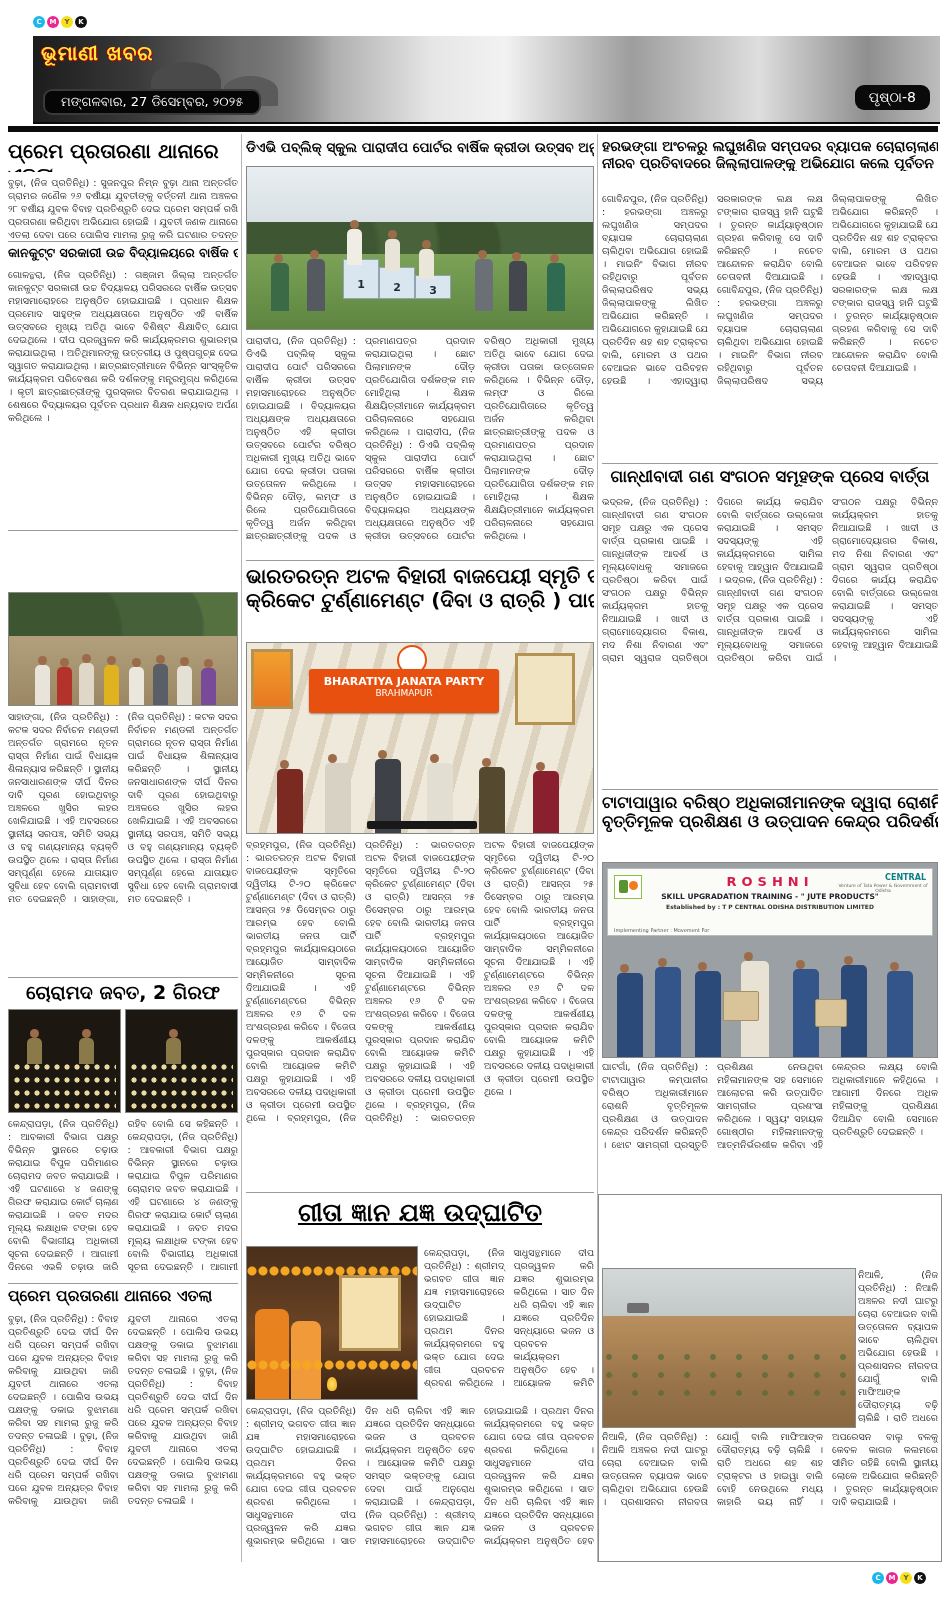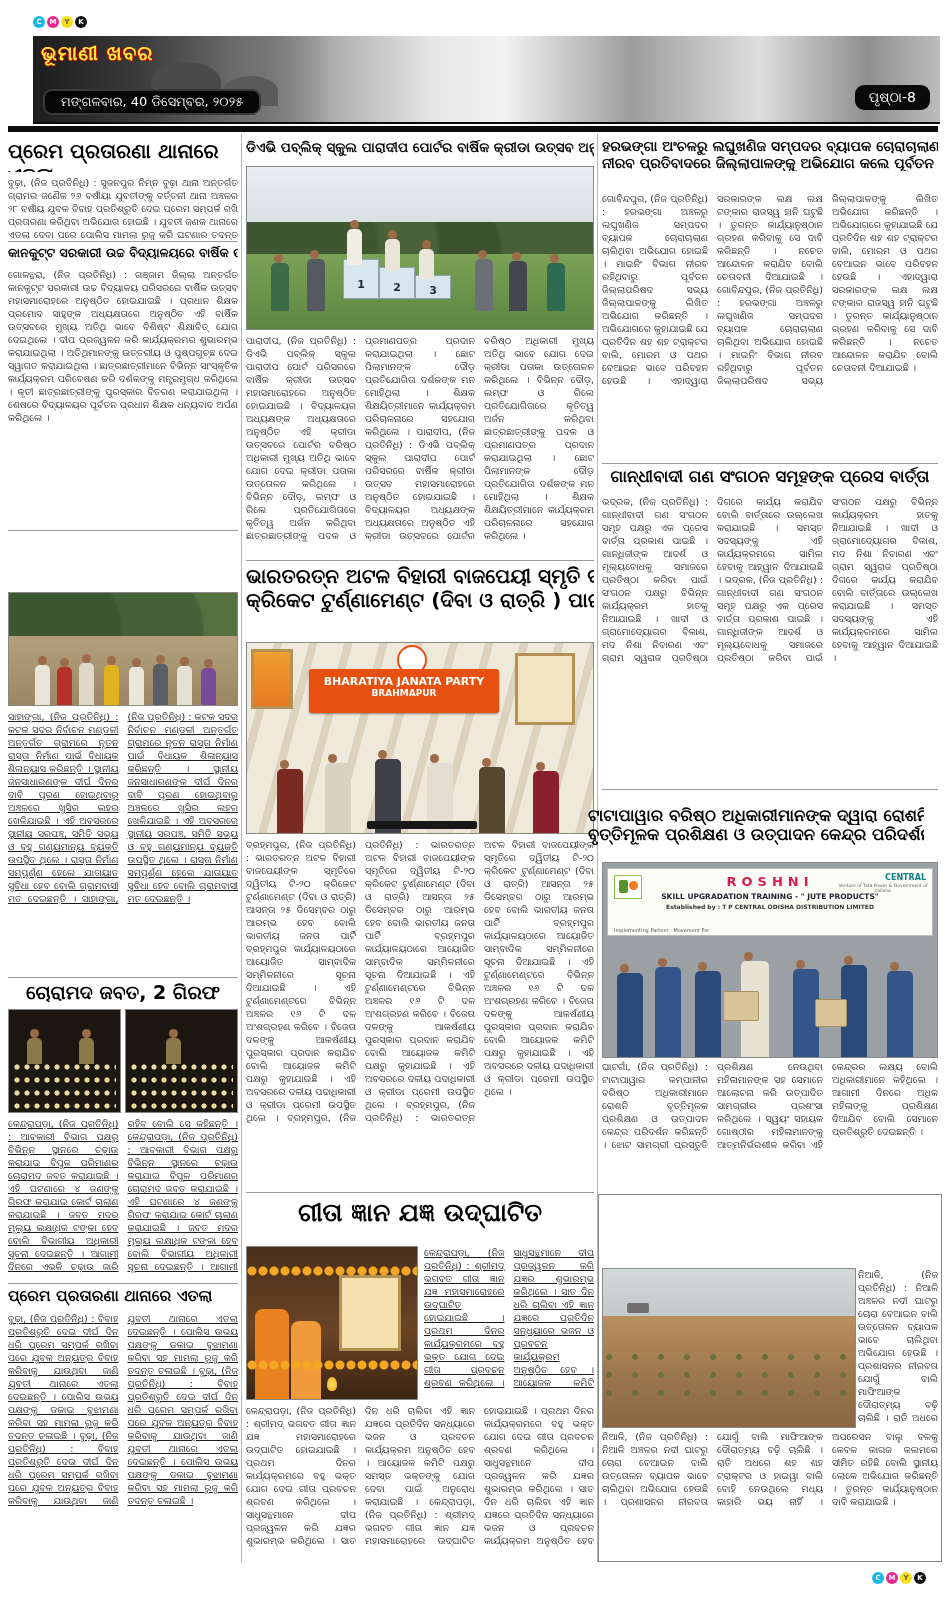--- a/index.html
+++ b/index.html
@@ -31,21 +31,21 @@
     border-radius:9px;padding:4px 14px;font-size:14px;white-space:nowrap;}
   .main-rule{position:absolute;left:8px;top:126px;width:930px;height:6px;background:#0c0c0c;}
   .vrule{position:absolute;top:134px;width:1px;height:1428px;background:#b5b5b5;}
   .sep{position:absolute;height:1px;background:#9a9a9a;}
   
   .hl{position:absolute;font-weight:bold;color:#000;line-height:1.18;overflow:hidden;}
   .hl.center{text-align:center;}
   .hl .ln{display:block;white-space:nowrap;overflow:hidden;}
   .body-text{position:absolute;font-size:9.5px;line-height:13px;text-align:justify;
     color:#1a1a1a;overflow:hidden;}
-  .cols2{column-count:2;column-gap:9px;text-decoration:underline;}
+  .cols2{column-count:2;column-gap:9px;}
   .cols3{column-count:3;column-gap:9px;}
   
   .photo{position:absolute;overflow:hidden;border:1px solid #888;background:#cfd6d9;}
   .person{position:absolute;bottom:0;width:15px;height:32px;border-radius:5px 5px 0 0;
     background:var(--c,#555);}
   .person::before{content:'';position:absolute;top:-9px;left:3px;width:9px;height:9px;
     border-radius:50%;background:#9c6b4a;}
   .pod{position:absolute;background:#d9e6ef;border:1px solid #8fa3b0;color:#1d2b36;
     font-weight:bold;text-align:center;font-size:11px;}
   
@@ -113,21 +113,21 @@
     <span class="dot c3">Y</span>
     <span class="dot c4">K</span>
   </div>
 
   <div class="masthead">
     <div class="mast-photo">
       <div class="hut" style="left:118px;top:26px;width:70px;height:40px;"></div>
       <div class="hut" style="left:190px;top:40px;width:55px;height:30px;background:#5a5a5a;"></div>
     </div>
     <div class="mast-logo">ଭୂମାଣୀ ଖବର</div>
-    <div class="date-box">ମଙ୍ଗଳବାର, 40 ଡିସେମ୍ବର, ୨୦୨୫</div>
+    <div class="date-box">ମଙ୍ଗଳବାର, 27 ଡିସେମ୍ବର, ୨୦୨୫</div>
     <div class="page-box">ପୃଷ୍ଠା-8</div>
   </div>
   <div class="main-rule"></div>
 
   <div class="vrule" style="left:241px;"></div>
   <div class="vrule" style="left:597px;"></div>
 
   <div class="hl" style="left:8px;top:140px;width:230px;height:32px;font-size:20px;">ପ୍ରେମ ପ୍ରତାରଣା ଥାନାରେ ଏତଲା</div>
   <div class="body-text" style="left:8px;top:176px;width:230px;height:64px;">ବୁଢ଼ା, (ନିଜ ପ୍ରତିନିଧି) : ସୁଜନପୁର ନିମ୍ନ ବୁଢ଼ା ଥାନା ଅନ୍ତର୍ଗତ ଗ୍ରାମର ଜଣୈକ ୨୬ ବର୍ଷୀୟା ଯୁବତୀଙ୍କୁ ବର୍ତ୍ତନୀ ଥାନା ଅଞ୍ଚଳର ୨୮ ବର୍ଷୀୟ ଯୁବକ ବିବାହ ପ୍ରତିଶ୍ରୁତି ଦେଇ ପ୍ରେମ ସମ୍ପର୍କ ରଖି ପ୍ରତାରଣା କରିଥିବା ଅଭିଯୋଗ ହୋଇଛି । ଯୁବତୀ ଜଣକ ଥାନାରେ ଏତଲା ଦେବା ପରେ ପୋଲିସ ମାମଲା ରୁଜୁ କରି ଘଟଣାର ତଦନ୍ତ ଆରମ୍ଭ କରିଛି ।</div>
 
@@ -190,35 +190,35 @@
   <div class="hl center" style="left:246px;top:565px;width:348px;height:70px;font-size:20px;">
     <span class="ln">ଭାରତରତ୍ନ ଅଟଳ ବିହାରୀ ବାଜପେୟୀ ସ୍ମୃତି ଦ୍ୱିତୀୟ ୨୦</span>
     <span class="ln">କ୍ରିକେଟ ଟୁର୍ଣ୍ଣାମେଣ୍ଟ (ଦିବା ଓ ରାତ୍ରି ) ପାଇଁ ପ୍ରେସ୍ ବାର୍ତ୍ତା</span>
   </div>
   <div class="photo" style="left:246px;top:642px;width:346px;height:190px;">
     <div class="marble"></div>
     <div class="frame" style="left:4px;top:6px;width:36px;height:54px;background:linear-gradient(#f0a030,#e87820);"></div>
     <div class="abs" style="left:150px;top:2px;width:26px;height:26px;border-radius:50%;background:#fff;border:2px solid #e8500f;"></div>
     <div class="banner-orange" style="left:62px;top:26px;width:190px;height:44px;">
       <div style="font-size:11px;font-weight:bold;margin-top:6px;">BHARATIYA JANATA PARTY</div>
-      <div style="font-size:9px;font-weight:bold;">BRAHMAPUR</div>
+      <div style="font-size:9px;font-weight:normal;">BRAHMAPUR</div>
     </div>
     <div class="frame" style="left:268px;top:10px;width:54px;height:66px;"></div>
     <div class="person" style="--c:#7a2a20;left:30px;height:64px;width:26px;"></div>
     <div class="person" style="--c:#d8d2c4;left:78px;height:70px;width:26px;"></div>
     <div class="person" style="--c:#3e4248;left:128px;height:74px;width:26px;"></div>
     <div class="person" style="--c:#e3ded2;left:180px;height:70px;width:26px;"></div>
     <div class="person" style="--c:#55492f;left:232px;height:66px;width:26px;"></div>
     <div class="person" style="--c:#8a1f2e;left:286px;height:62px;width:26px;"></div>
     <div class="mic-bar" style="left:120px;bottom:4px;width:110px;height:8px;"></div>
   </div>
   <div class="body-text cols3" style="left:246px;top:838px;width:348px;height:352px;">ବ୍ରହ୍ମପୁର, (ନିଜ ପ୍ରତିନିଧି) : ଭାରତରତ୍ନ ଅଟଳ ବିହାରୀ ବାଜପେୟୀଙ୍କ ସ୍ମୃତିରେ ଦ୍ୱିତୀୟ ଟି-୨୦ କ୍ରିକେଟ ଟୁର୍ଣ୍ଣାମେଣ୍ଟ (ଦିବା ଓ ରାତ୍ରି) ଆସନ୍ତା ୨୫ ଡିସେମ୍ବର ଠାରୁ ଆରମ୍ଭ ହେବ ବୋଲି ଭାରତୀୟ ଜନତା ପାର୍ଟି ବ୍ରହ୍ମପୁର କାର୍ଯ୍ୟାଳୟଠାରେ ଆୟୋଜିତ ସାମ୍ବାଦିକ ସମ୍ମିଳନୀରେ ସୂଚନା ଦିଆଯାଇଛି । ଏହି ଟୁର୍ଣ୍ଣାମେଣ୍ଟରେ ବିଭିନ୍ନ ଅଞ୍ଚଳର ୧୬ ଟି ଦଳ ଅଂଶଗ୍ରହଣ କରିବେ । ବିଜେତା ଦଳଙ୍କୁ ଆକର୍ଷଣୀୟ ପୁରସ୍କାର ପ୍ରଦାନ କରାଯିବ ବୋଲି ଆୟୋଜକ କମିଟି ପକ୍ଷରୁ କୁହାଯାଇଛି । ଏହି ଅବସରରେ ଦଳୀୟ ପଦାଧିକାରୀ ଓ କ୍ରୀଡା ପ୍ରେମୀ ଉପସ୍ଥିତ ଥିଲେ । ବ୍ରହ୍ମପୁର, (ନିଜ ପ୍ରତିନିଧି) : ଭାରତରତ୍ନ ଅଟଳ ବିହାରୀ ବାଜପେୟୀଙ୍କ ସ୍ମୃତିରେ ଦ୍ୱିତୀୟ ଟି-୨୦ କ୍ରିକେଟ ଟୁର୍ଣ୍ଣାମେଣ୍ଟ (ଦିବା ଓ ରାତ୍ରି) ଆସନ୍ତା ୨୫ ଡିସେମ୍ବର ଠାରୁ ଆରମ୍ଭ ହେବ ବୋଲି ଭାରତୀୟ ଜନତା ପାର୍ଟି ବ୍ରହ୍ମପୁର କାର୍ଯ୍ୟାଳୟଠାରେ ଆୟୋଜିତ ସାମ୍ବାଦିକ ସମ୍ମିଳନୀରେ ସୂଚନା ଦିଆଯାଇଛି । ଏହି ଟୁର୍ଣ୍ଣାମେଣ୍ଟରେ ବିଭିନ୍ନ ଅଞ୍ଚଳର ୧୬ ଟି ଦଳ ଅଂଶଗ୍ରହଣ କରିବେ । ବିଜେତା ଦଳଙ୍କୁ ଆକର୍ଷଣୀୟ ପୁରସ୍କାର ପ୍ରଦାନ କରାଯିବ ବୋଲି ଆୟୋଜକ କମିଟି ପକ୍ଷରୁ କୁହାଯାଇଛି । ଏହି ଅବସରରେ ଦଳୀୟ ପଦାଧିକାରୀ ଓ କ୍ରୀଡା ପ୍ରେମୀ ଉପସ୍ଥିତ ଥିଲେ । ବ୍ରହ୍ମପୁର, (ନିଜ ପ୍ରତିନିଧି) : ଭାରତରତ୍ନ ଅଟଳ ବିହାରୀ ବାଜପେୟୀଙ୍କ ସ୍ମୃତିରେ ଦ୍ୱିତୀୟ ଟି-୨୦ କ୍ରିକେଟ ଟୁର୍ଣ୍ଣାମେଣ୍ଟ (ଦିବା ଓ ରାତ୍ରି) ଆସନ୍ତା ୨୫ ଡିସେମ୍ବର ଠାରୁ ଆରମ୍ଭ ହେବ ବୋଲି ଭାରତୀୟ ଜନତା ପାର୍ଟି ବ୍ରହ୍ମପୁର କାର୍ଯ୍ୟାଳୟଠାରେ ଆୟୋଜିତ ସାମ୍ବାଦିକ ସମ୍ମିଳନୀରେ ସୂଚନା ଦିଆଯାଇଛି । ଏହି ଟୁର୍ଣ୍ଣାମେଣ୍ଟରେ ବିଭିନ୍ନ ଅଞ୍ଚଳର ୧୬ ଟି ଦଳ ଅଂଶଗ୍ରହଣ କରିବେ । ବିଜେତା ଦଳଙ୍କୁ ଆକର୍ଷଣୀୟ ପୁରସ୍କାର ପ୍ରଦାନ କରାଯିବ ବୋଲି ଆୟୋଜକ କମିଟି ପକ୍ଷରୁ କୁହାଯାଇଛି । ଏହି ଅବସରରେ ଦଳୀୟ ପଦାଧିକାରୀ ଓ କ୍ରୀଡା ପ୍ରେମୀ ଉପସ୍ଥିତ ଥିଲେ ।</div>
 
   <div class="sep" style="left:246px;top:1192px;width:348px;"></div>
-  <div class="hl center" style="left:246px;top:1198px;width:348px;height:42px;font-size:25px;">ଗୀତା ଜ୍ଞାନ ଯଜ୍ଞ ଉଦ୍‌ଘାଟିତ</div>
+  <div class="hl center" style="left:246px;top:1198px;width:348px;height:42px;font-size:25px;text-decoration:underline;">ଗୀତା ଜ୍ଞାନ ଯଜ୍ଞ ଉଦ୍‌ଘାଟିତ</div>
   <div class="photo" style="left:246px;top:1246px;width:170px;height:152px;">
     <div class="yajna-bg"></div>
     <div class="saffron" style="left:8px;bottom:0;width:34px;height:90px;"></div>
     <div class="saffron" style="left:44px;bottom:0;width:30px;height:78px;background:#f09a3a;"></div>
     <div class="frame" style="left:92px;top:28px;width:56px;height:70px;background:#f5e0b0;"></div>
     <div class="garland" style="top:16px;"></div>
     <div class="garland" style="bottom:26px;"></div>
     <div class="abs" style="left:80px;bottom:8px;width:10px;height:14px;border-radius:50% 50% 40% 40%;background:radial-gradient(#ffe45e,#f2a41f);"></div>
   </div>
   <div class="body-text cols2" style="left:424px;top:1246px;width:170px;height:152px;">କେନ୍ଦ୍ରାପଡ଼ା, (ନିଜ ପ୍ରତିନିଧି) : ଶ୍ରୀମଦ୍ ଭଗବତ ଗୀତା ଜ୍ଞାନ ଯଜ୍ଞ ମହାସମାରୋହରେ ଉଦ୍‌ଘାଟିତ ହୋଇଯାଇଛି । ପ୍ରଥମ ଦିନର କାର୍ଯ୍ୟକ୍ରମରେ ବହୁ ଭକ୍ତ ଯୋଗ ଦେଇ ଗୀତା ପ୍ରବଚନ ଶ୍ରବଣ କରିଥିଲେ । ସାଧୁସନ୍ଥମାନେ ଦୀପ ପ୍ରଜ୍ୱଳନ କରି ଯଜ୍ଞର ଶୁଭାରମ୍ଭ କରିଥିଲେ । ସାତ ଦିନ ଧରି ଚାଲିବା ଏହି ଜ୍ଞାନ ଯଜ୍ଞରେ ପ୍ରତିଦିନ ସନ୍ଧ୍ୟାରେ ଭଜନ ଓ ପ୍ରବଚନ କାର୍ଯ୍ୟକ୍ରମ ଅନୁଷ୍ଠିତ ହେବ । ଆୟୋଜକ କମିଟି ପକ୍ଷରୁ ସମସ୍ତ ଭକ୍ତଙ୍କୁ ଯୋଗ ଦେବା ପାଇଁ ଅନୁରୋଧ କରାଯାଇଛି ।</div>
@@ -228,21 +228,21 @@
     <span class="ln">ହରଭଙ୍ଗା ଅଂଚଳରୁ ଲଘୁଖଣିଜ ସମ୍ପଦର ବ୍ୟାପକ ଚୋରାଚାଲାଣ, ମାଇନିଂ ବିଭାଗ</span>
     <span class="ln">ନୀରବ ପ୍ରତିବାଦରେ ଜିଲ୍ଲାପାଳଙ୍କୁ ଅଭିଯୋଗ କଲେ ପୂର୍ବତନ ଜିଲ୍ଲାପରିଷଦ ସଭ୍ୟ</span>
   </div>
   <div class="body-text cols3" style="left:602px;top:192px;width:336px;height:270px;">ଗୋବିନ୍ଦପୁର, (ନିଜ ପ୍ରତିନିଧି) : ହରଭଙ୍ଗା ଅଞ୍ଚଳରୁ ଲଘୁଖଣିଜ ସମ୍ପଦର ବ୍ୟାପକ ଚୋରାଚାଲାଣ ଚାଲିଥିବା ଅଭିଯୋଗ ହୋଇଛି । ମାଇନିଂ ବିଭାଗ ନୀରବ ରହିଥିବାରୁ ପୂର୍ବତନ ଜିଲ୍ଲାପରିଷଦ ସଭ୍ୟ ଜିଲ୍ଲାପାଳଙ୍କୁ ଲିଖିତ ଅଭିଯୋଗ କରିଛନ୍ତି । ଅଭିଯୋଗରେ କୁହାଯାଇଛି ଯେ ପ୍ରତିଦିନ ଶହ ଶହ ଟ୍ରାକ୍ଟର ବାଲି, ମୋରମ ଓ ପଥର ବେଆଇନ ଭାବେ ପରିବହନ ହେଉଛି । ଏହାଦ୍ୱାରା ସରକାରଙ୍କ ଲକ୍ଷ ଲକ୍ଷ ଟଙ୍କାର ରାଜସ୍ୱ ହାନି ଘଟୁଛି । ତୁରନ୍ତ କାର୍ଯ୍ୟାନୁଷ୍ଠାନ ଗ୍ରହଣ କରିବାକୁ ସେ ଦାବି କରିଛନ୍ତି । ନଚେତ ଆନ୍ଦୋଳନ କରାଯିବ ବୋଲି ଚେତାବନୀ ଦିଆଯାଇଛି । ଗୋବିନ୍ଦପୁର, (ନିଜ ପ୍ରତିନିଧି) : ହରଭଙ୍ଗା ଅଞ୍ଚଳରୁ ଲଘୁଖଣିଜ ସମ୍ପଦର ବ୍ୟାପକ ଚୋରାଚାଲାଣ ଚାଲିଥିବା ଅଭିଯୋଗ ହୋଇଛି । ମାଇନିଂ ବିଭାଗ ନୀରବ ରହିଥିବାରୁ ପୂର୍ବତନ ଜିଲ୍ଲାପରିଷଦ ସଭ୍ୟ ଜିଲ୍ଲାପାଳଙ୍କୁ ଲିଖିତ ଅଭିଯୋଗ କରିଛନ୍ତି । ଅଭିଯୋଗରେ କୁହାଯାଇଛି ଯେ ପ୍ରତିଦିନ ଶହ ଶହ ଟ୍ରାକ୍ଟର ବାଲି, ମୋରମ ଓ ପଥର ବେଆଇନ ଭାବେ ପରିବହନ ହେଉଛି । ଏହାଦ୍ୱାରା ସରକାରଙ୍କ ଲକ୍ଷ ଲକ୍ଷ ଟଙ୍କାର ରାଜସ୍ୱ ହାନି ଘଟୁଛି । ତୁରନ୍ତ କାର୍ଯ୍ୟାନୁଷ୍ଠାନ ଗ୍ରହଣ କରିବାକୁ ସେ ଦାବି କରିଛନ୍ତି । ନଚେତ ଆନ୍ଦୋଳନ କରାଯିବ ବୋଲି ଚେତାବନୀ ଦିଆଯାଇଛି ।</div>
 
   <div class="sep" style="left:602px;top:463px;width:336px;"></div>
   <div class="hl center" style="left:602px;top:467px;width:336px;height:24px;font-size:16.5px;white-space:nowrap;">ଗାନ୍ଧୀବାଦୀ ଗଣ ସଂଗଠନ ସମୂହଙ୍କ ପ୍ରେସ ବାର୍ତ୍ତା</div>
   <div class="body-text cols3" style="left:602px;top:495px;width:336px;height:292px;">ଭଦ୍ରକ, (ନିଜ ପ୍ରତିନିଧି) : ଗାନ୍ଧୀବାଦୀ ଗଣ ସଂଗଠନ ସମୂହ ପକ୍ଷରୁ ଏକ ପ୍ରେସ ବାର୍ତ୍ତା ପ୍ରକାଶ ପାଇଛି । ଗାନ୍ଧିଜୀଙ୍କ ଆଦର୍ଶ ଓ ମୂଲ୍ୟବୋଧକୁ ସମାଜରେ ପ୍ରତିଷ୍ଠା କରିବା ପାଇଁ ସଂଗଠନ ପକ୍ଷରୁ ବିଭିନ୍ନ କାର୍ଯ୍ୟକ୍ରମ ହାତକୁ ନିଆଯାଇଛି । ଖାଦୀ ଓ ଗ୍ରାମୋଦ୍ୟୋଗର ବିକାଶ, ମଦ ନିଶା ନିବାରଣ ଏବଂ ଗ୍ରାମ ସ୍ୱରାଜ ପ୍ରତିଷ୍ଠା ଦିଗରେ କାର୍ଯ୍ୟ କରାଯିବ ବୋଲି ବାର୍ତ୍ତାରେ ଉଲ୍ଲେଖ କରାଯାଇଛି । ସମସ୍ତ ସଦସ୍ୟଙ୍କୁ ଏହି କାର୍ଯ୍ୟକ୍ରମରେ ସାମିଲ ହେବାକୁ ଆହ୍ୱାନ ଦିଆଯାଇଛି । ଭଦ୍ରକ, (ନିଜ ପ୍ରତିନିଧି) : ଗାନ୍ଧୀବାଦୀ ଗଣ ସଂଗଠନ ସମୂହ ପକ୍ଷରୁ ଏକ ପ୍ରେସ ବାର୍ତ୍ତା ପ୍ରକାଶ ପାଇଛି । ଗାନ୍ଧିଜୀଙ୍କ ଆଦର୍ଶ ଓ ମୂଲ୍ୟବୋଧକୁ ସମାଜରେ ପ୍ରତିଷ୍ଠା କରିବା ପାଇଁ ସଂଗଠନ ପକ୍ଷରୁ ବିଭିନ୍ନ କାର୍ଯ୍ୟକ୍ରମ ହାତକୁ ନିଆଯାଇଛି । ଖାଦୀ ଓ ଗ୍ରାମୋଦ୍ୟୋଗର ବିକାଶ, ମଦ ନିଶା ନିବାରଣ ଏବଂ ଗ୍ରାମ ସ୍ୱରାଜ ପ୍ରତିଷ୍ଠା ଦିଗରେ କାର୍ଯ୍ୟ କରାଯିବ ବୋଲି ବାର୍ତ୍ତାରେ ଉଲ୍ଲେଖ କରାଯାଇଛି । ସମସ୍ତ ସଦସ୍ୟଙ୍କୁ ଏହି କାର୍ଯ୍ୟକ୍ରମରେ ସାମିଲ ହେବାକୁ ଆହ୍ୱାନ ଦିଆଯାଇଛି ।</div>
 
   <div class="sep" style="left:602px;top:789px;width:336px;"></div>
-  <div class="hl center" style="left:588px;top:793px;width:336px;height:62px;font-size:16.5px;margin-top:13px;">
+  <div class="hl center" style="left:602px;top:793px;width:336px;height:62px;font-size:16.5px;">
     <span class="ln">ଟାଟାପାୱାର ବରିଷ୍ଠ ଅଧିକାରୀମାନଙ୍କ ଦ୍ୱାରା ରୋଶନି</span>
     <span class="ln">ବୃତ୍ତିମୂଳକ ପ୍ରଶିକ୍ଷଣ ଓ ଉତ୍ପାଦନ କେନ୍ଦ୍ର ପରିଦର୍ଶନ</span>
   </div>
   <div class="photo" style="left:602px;top:862px;width:334px;height:194px;background:#9aa0a4;">
     <div class="roshni-banner">
       <div class="roshni-logo"></div>
       <div class="roshni-corner">CENTRAL</div>
       <div class="roshni-sub">Venture of Tata Power &amp; Government of Odisha</div>
       <div class="roshni-title">ROSHNI</div>
       <div class="roshni-l1">SKILL UPGRADATION TRAINING - " JUTE PRODUCTS"</div>

